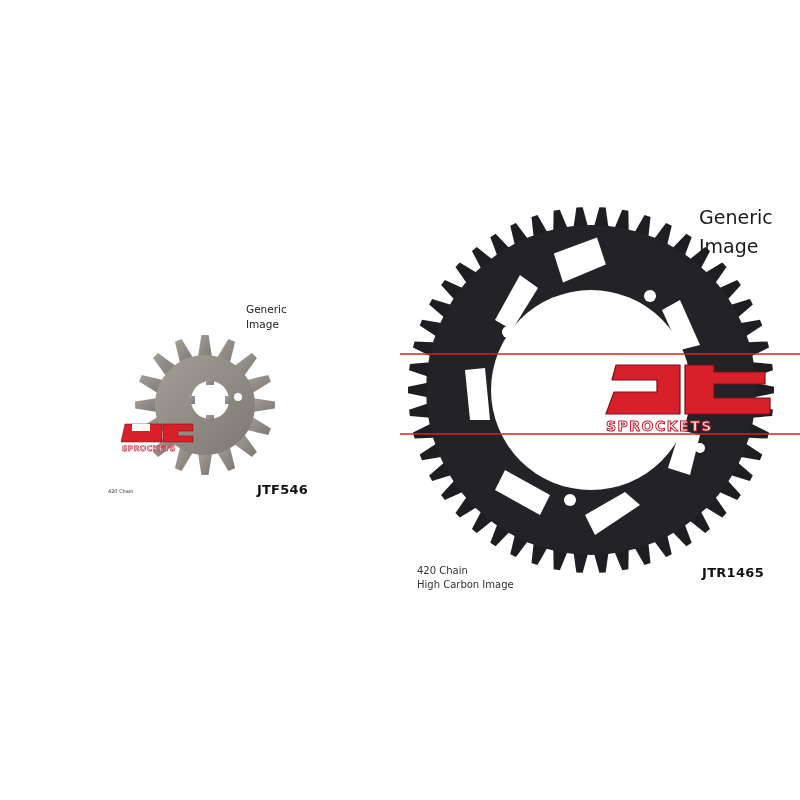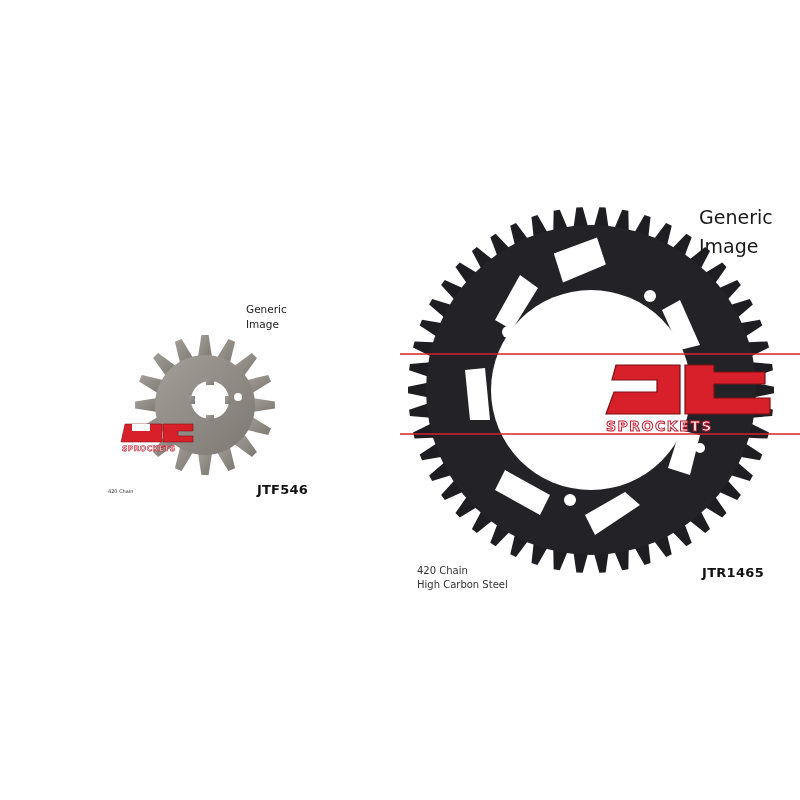--- a/index.html
+++ b/index.html
@@ -152,15 +152,15 @@
 </div>
 <div class="abs chain-small">420 Chain</div>
 <div class="abs part-small">JTF546</div>
 
 <div class="abs generic-large">
   <div>Generic</div>
   <div>Image</div>
 </div>
 <div class="abs chain-large">
   <div>420 Chain</div>
-  <div>High Carbon Steel</div>
+  <div>High Carbon Image</div>
 </div>
 <div class="abs part-large">JTR1465</div>
 
 </body></html>

